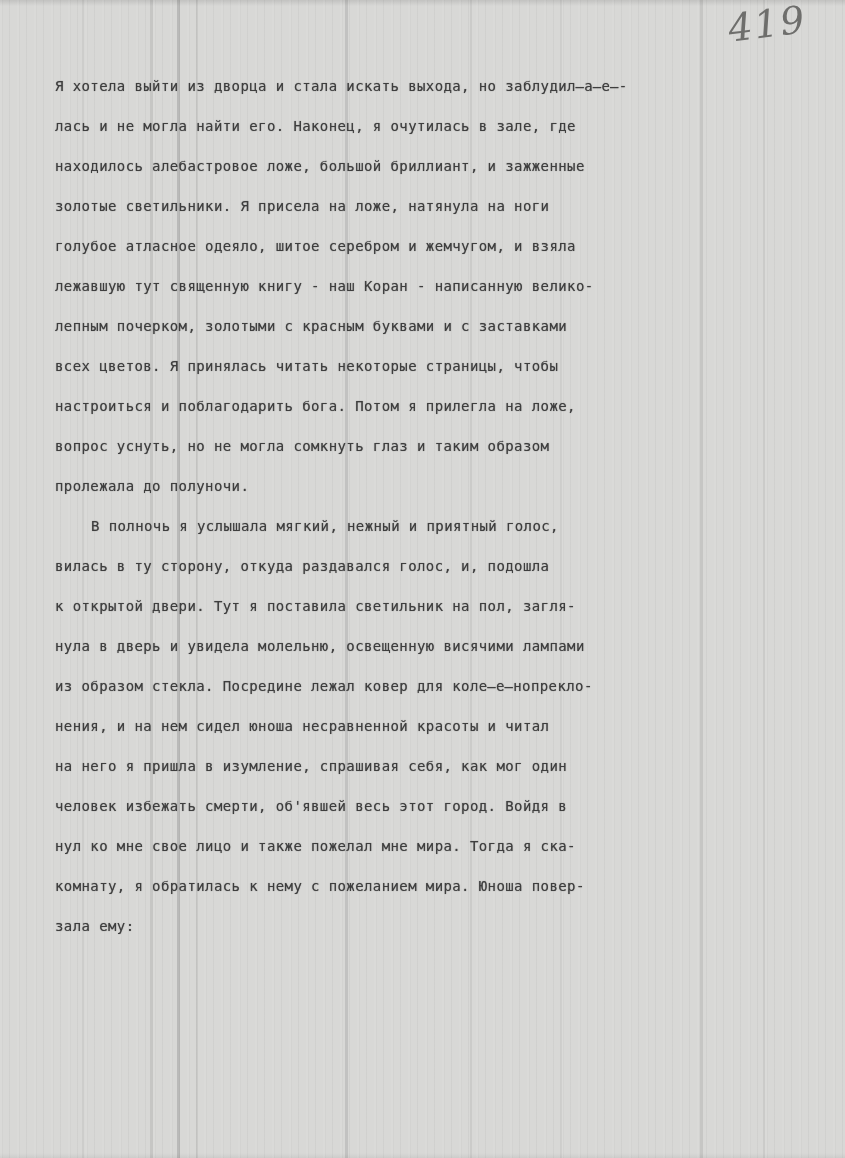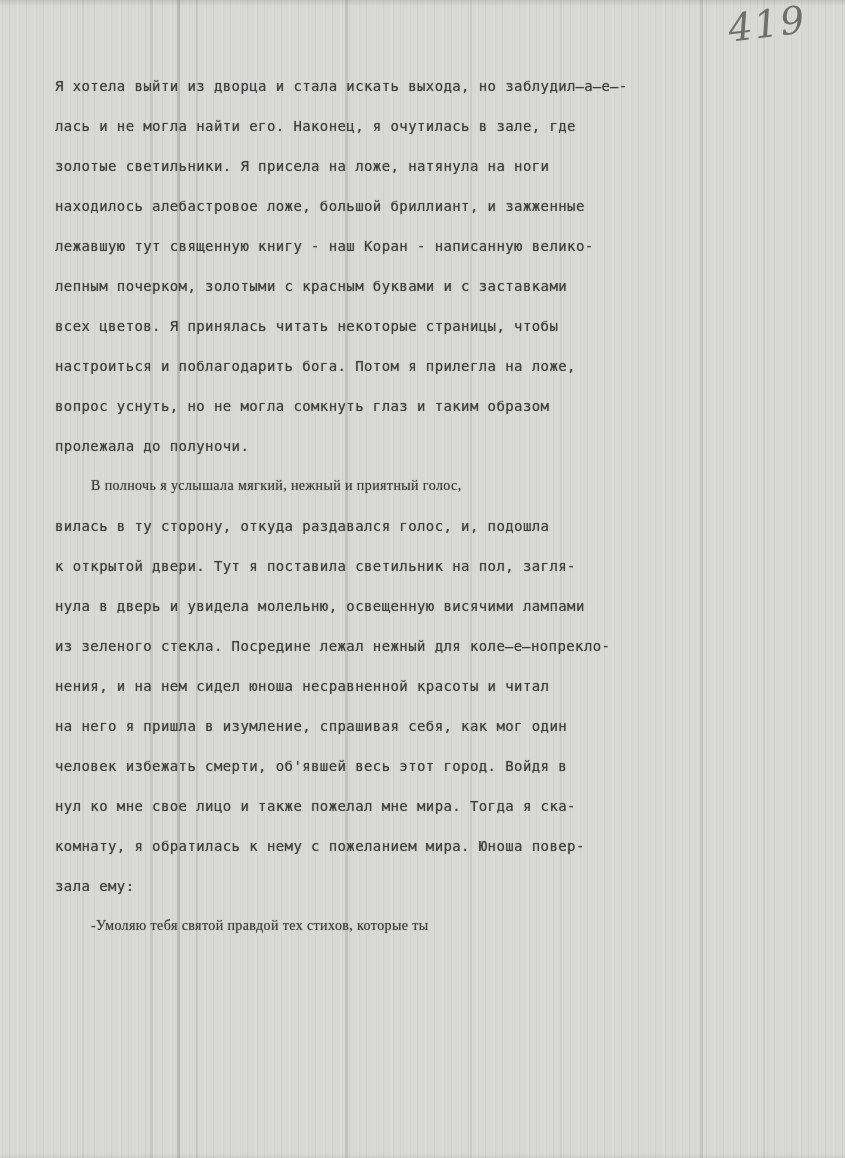--- a/index.html
+++ b/index.html
@@ -60,21 +60,21 @@
     top: 66px;
     width: 770px;
     font-size: 14px;
     line-height: 40px;
     color: #3e3e3e;
     text-shadow: 0 0 1px rgba(62,62,62,0.65);
     letter-spacing: 0.4px;
     white-space: nowrap;
   }
   .line { height: 40px; }
-  .line.indent { padding-left: 36px; font-family: Liberation Serif, serif; }
+  .line.indent { padding-left: 36px; }
 </style>
 </head>
 <body>
 
 <div class="scan-page">
 
   <div class="streak s1"></div>
   <div class="streak s2"></div>
   <div class="streak s3"></div>
   <div class="streak s4"></div>
@@ -82,35 +82,35 @@
   <div class="streak s6"></div>
   <div class="streak s7"></div>
   <div class="streak s8"></div>
   <div class="streak s9"></div>
 
   <div class="page-number">419</div>
 
   <div class="typed-text">
     <div class="line">Я хотела выйти из дворца и стала искать выхода, но заблудил̶а̶е̶-</div>
     <div class="line">лась и не могла найти его. Наконец, я очутилась в зале, где</div>
+    <div class="line">находилось алебастровое ложе, большой бриллиант, и зажженные</div>
     <div class="line">золотые светильники. Я присела на ложе, натянула на ноги</div>
-    <div class="line">находилось алебастровое ложе, большой бриллиант, и зажженные</div>
+    <div class="line">голубое атласное одеяло, шитое серебром и жемчугом, и взяла</div>
     <div class="line">лежавшую тут священную книгу - наш Коран - написанную велико-</div>
     <div class="line">лепным почерком, золотыми с красным буквами и с заставками</div>
     <div class="line">всех цветов. Я принялась читать некоторые страницы, чтобы</div>
     <div class="line">настроиться и поблагодарить бога. Потом я прилегла на ложе,</div>
     <div class="line">вопрос уснуть, но не могла сомкнуть глаз и таким образом</div>
     <div class="line">пролежала до полуночи.</div>
     <div class="line indent">В полночь я услышала мягкий, нежный и приятный голос,</div>
     <div class="line">вилась в ту сторону, откуда раздавался голос, и, подошла</div>
     <div class="line">к открытой двери. Тут я поставила светильник на пол, загля-</div>
     <div class="line">нула в дверь и увидела молельню, освещенную висячими лампами</div>
-    <div class="line">из зеленого стекла. Посредине лежал нежный для коле̶е̶нопрекло-</div>
+    <div class="line">из образом стекла. Посредине лежал ковер для коле̶е̶нопрекло-</div>
     <div class="line">нения, и на нем сидел юноша несравненной красоты и читал</div>
     <div class="line">на него я пришла в изумление, спрашивая себя, как мог один</div>
     <div class="line">человек избежать смерти, об'явшей весь этот город. Войдя в</div>
     <div class="line">нул ко мне свое лицо и также пожелал мне мира. Тогда я ска-</div>
     <div class="line">комнату, я обратилась к нему с пожеланием мира. Юноша повер-</div>
     <div class="line">зала ему:</div>
-    <div class="line indent">-Умоляю тебя святой правдой тех стихов, которые ты</div>
   </div>
 
 </div>
 
 </body></html>

